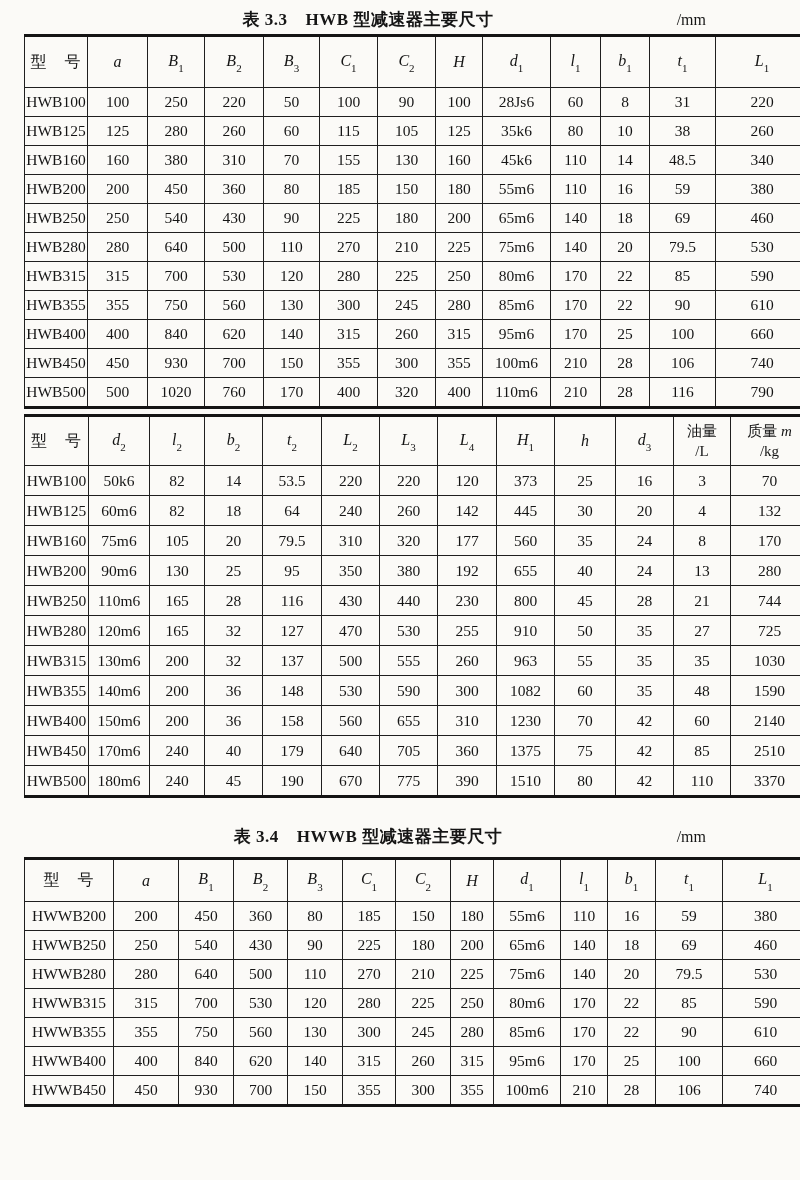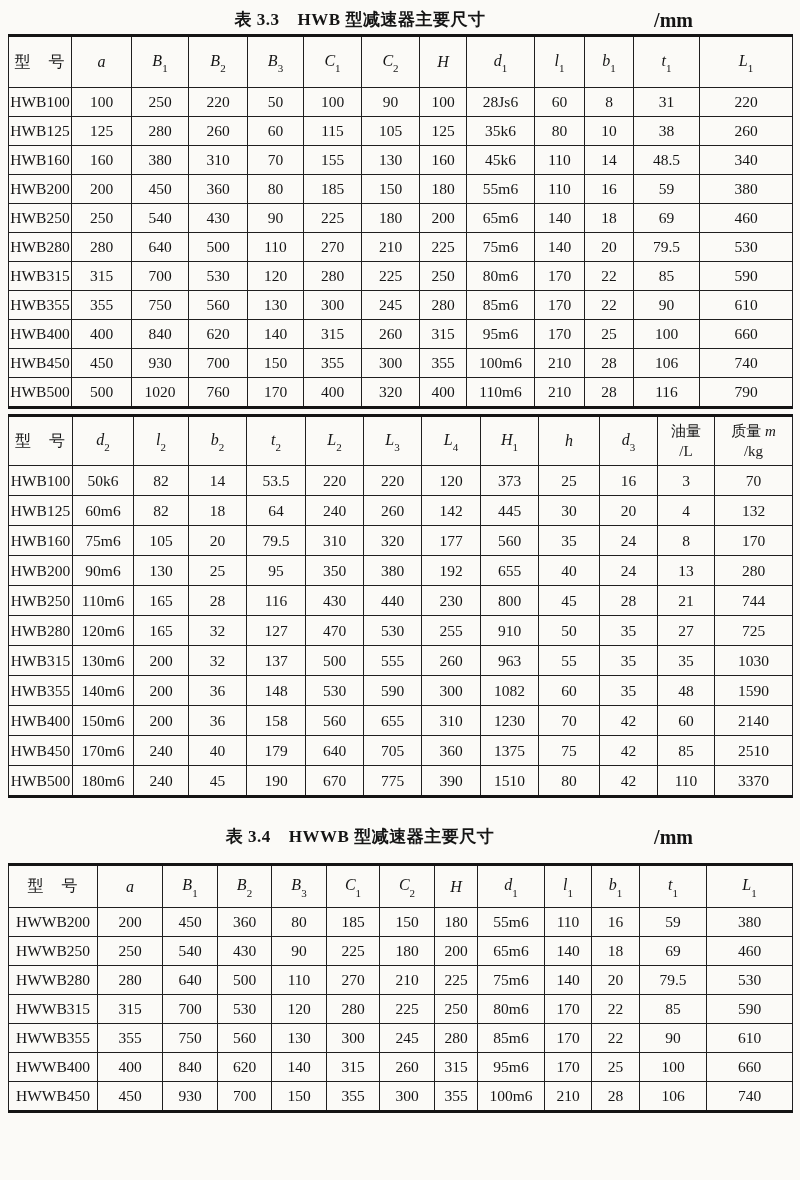--- a/index.html
+++ b/index.html
@@ -8,42 +8,42 @@
     height: 1180px;
     background: #fbfaf7;
     color: #151515;
     font-family: "Liberation Serif", serif;
     box-sizing: border-box;
   }
   .page {
     width: 720px;
     height: 1180px;
     box-sizing: border-box;
-    padding: 8px 8px 0 8px;
+    padding: 8px 8px 0 24px;
   }
   .caption {
     position: relative;
     text-align: center;
     font-size: 17px;
     font-weight: bold;
     height: 24px;
     line-height: 24px;
     margin-bottom: 2px;
     letter-spacing: 0.5px;
   }
   .caption .cap-prefix { margin-right: 18px; }
   .caption .cap-unit {
     position: absolute;
-    right: 19px;
+    right: 6px;
     top: 0;
-    font-weight: bold;
-    font-size: 20px;
+    font-weight: normal;
+    font-size: 16px;
     letter-spacing: 0;
   }
-  .caption2 { margin-top: 27px; margin-bottom: 14px; }
+  .caption2 { margin-top: 27px; margin-bottom: 8px; }
 
   table {
     border-collapse: collapse;
     table-layout: fixed;
     width: 784px;
     background: transparent;
   }
   table { border-left: 1px solid #701a75; border-right: 1px solid #1c1c1c; }
   table { border-top: 3px solid #141414; border-bottom: 3px solid #141414; }
   th, td {

